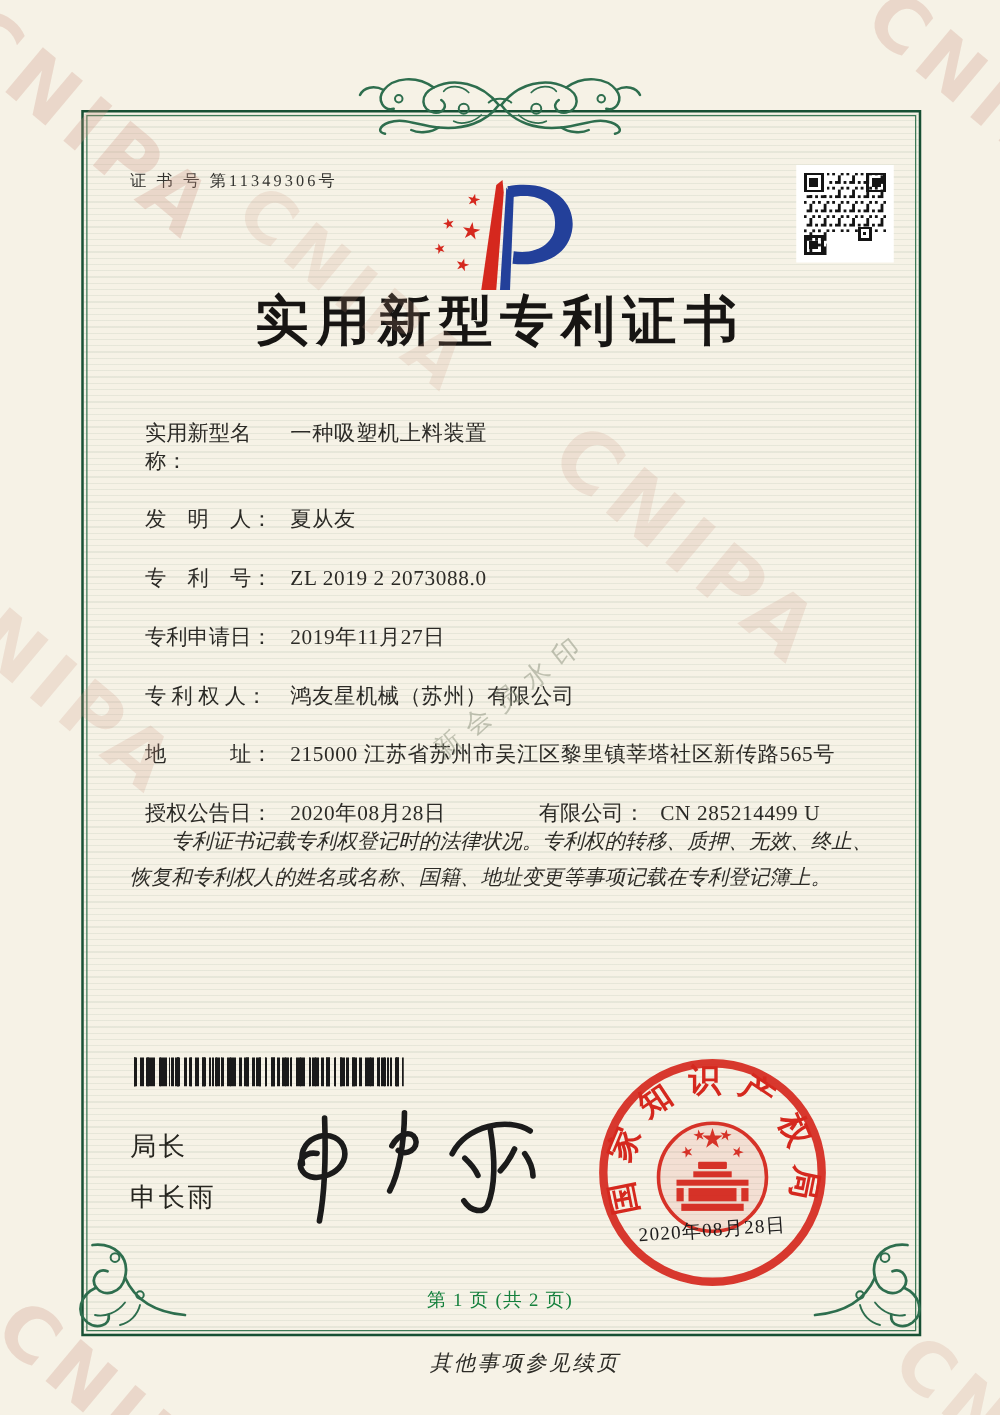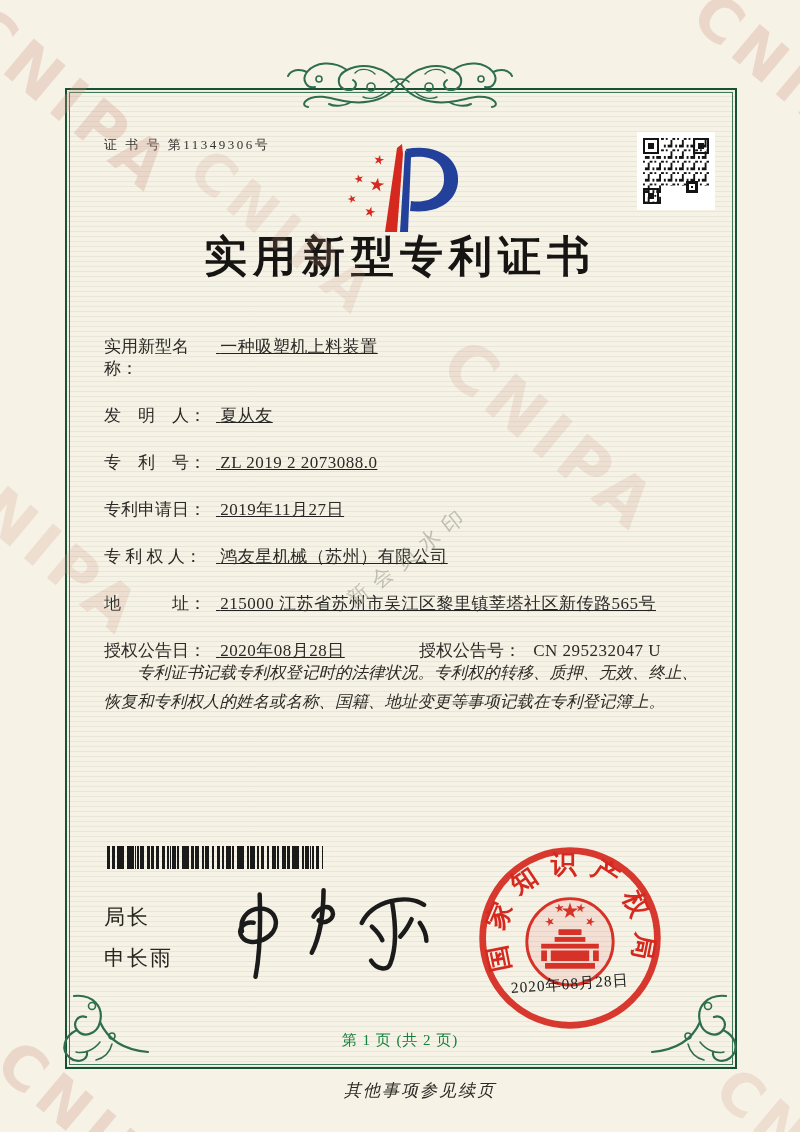--- a/index.html
+++ b/index.html
@@ -62,21 +62,21 @@
   .qr-box{
     position:absolute;left:637px;top:132px;width:78px;height:78px;
     background:#fff;display:flex;align-items:center;justify-content:center;
     z-index:4;
   }
   .doc-title{
     position:absolute;left:100px;top:228px;width:600px;
     text-align:center;font-size:43px;font-weight:700;
     letter-spacing:6px;color:#171513;
   }
-  .fields{position:absolute;left:104px;top:336px;width:596px;text-decoration:underline;}
+  .fields{position:absolute;left:116px;top:336px;width:596px;}
   .frow{position:relative;margin-bottom:25px;font-size:17px;line-height:22px;color:#2b2a26;}
   .flabel{display:inline-block;width:112px;vertical-align:top;}
   .fvalue{letter-spacing:0.5px;}
   .fpair2{position:absolute;left:315px;top:0;}
   .fpair2 .flabel{width:auto;margin-right:8px;}
   .body-text{
     position:absolute;left:104px;top:658px;width:596px;
     font-size:16.5px;line-height:29px;color:#2c2b26;
     font-style:italic;
   }
@@ -238,22 +238,22 @@
         <span class="fvalue">鸿友星机械（苏州）有限公司</span>
       </div>
       <div class="frow">
         <span class="flabel">地　　　址：</span>
         <span class="fvalue">215000 江苏省苏州市吴江区黎里镇莘塔社区新传路565号</span>
       </div>
       <div class="frow">
         <span class="flabel">授权公告日：</span>
         <span class="fvalue">2020年08月28日</span>
         <span class="fpair2">
-          <span class="flabel">授权公告号：</span>
-          <span class="fvalue">CN 295232047 U</span>
+          <span class="flabel">有限公司：</span>
+          <span class="fvalue">CN 285214499 U</span>
         </span>
       </div>
     </div>
 
     <div class="body-text">
       <p>专利证书记载专利权登记时的法律状况。专利权的转移、质押、无效、终止、恢复和专利权人的姓名或名称、国籍、地址变更等事项记载在专利登记簿上。</p>
     </div>
 
     <div class="barcode"></div>
 

